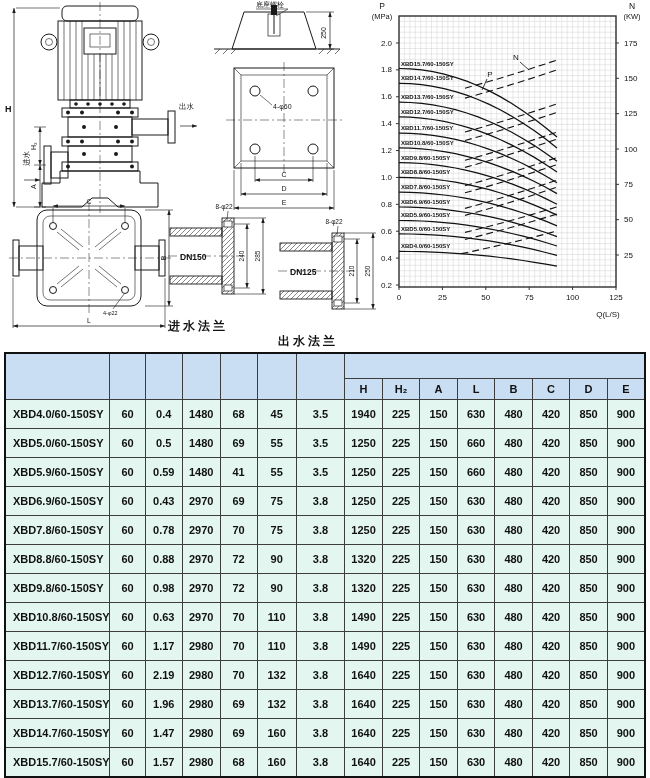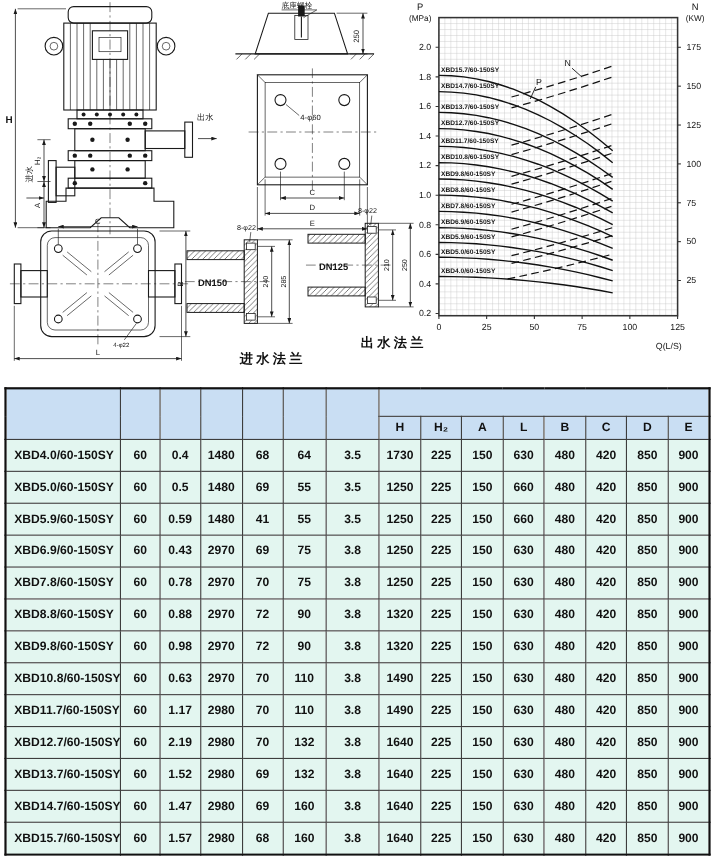--- a/index.html
+++ b/index.html
@@ -7,21 +7,21 @@
        font-family:"Liberation Sans",sans-serif;color:#111;}
   .drawings{position:relative;width:650px;height:348px;background:#fff;}
   .panel{position:absolute;}
   svg{display:block;}
   svg text{font-family:"Liberation Sans",sans-serif;fill:#141414;}
   .out{stroke:#1a1a1a;stroke-width:1;fill:none;}
   .thin{stroke:#1a1a1a;stroke-width:.6;fill:none;}
   .dim{stroke:#1a1a1a;stroke-width:.7;fill:none;}
   .cl{stroke:#1a1a1a;stroke-width:.5;stroke-dasharray:9 3 2 3;fill:none;}
   .dk{fill:#1a1a1a;stroke:none;}
-  .flange-caption{text-align:right;font-size:12px;font-weight:bold;letter-spacing:3px;margin-top:3px;}
+  .flange-caption{text-align:left;font-size:12px;font-weight:bold;letter-spacing:3px;margin-top:3px;}
   
   .spec-table{width:642px;margin:4px 0 0 4px;border-collapse:collapse;table-layout:fixed;
               border:2px solid var(--table-border-strong,#111);}
   .spec-table th,.spec-table td{border:1px solid var(--table-border,#3d3d3d);text-align:center;
               font-size:11px;font-weight:bold;color:#111;padding:0;overflow:hidden;white-space:nowrap;}
   .spec-table thead th{background:var(--table-header-bg,#c9def3);}
   .spec-table thead tr.top th{height:24px;}
   .spec-table thead tr.sub th{height:20px;}
   .spec-table tbody td{background:var(--table-body-bg,#e3f6f0);height:28px;}
   .spec-table td.model-cell{text-align:left;padding-left:7px;}
@@ -214,21 +214,21 @@
       <line class="dim" x1="79" y1="22" x2="79" y2="86" marker-start="url(#ms)" marker-end="url(#me)"></line>
       <text x="76" y="54" font-size="6.5" transform="rotate(-90 76 54)" text-anchor="middle">240</text>
       <line class="thin" x1="66" y1="16" x2="98" y2="16"></line>
       <line class="thin" x1="66" y1="92" x2="98" y2="92"></line>
       <line class="dim" x1="95" y1="16" x2="95" y2="92" marker-start="url(#ms)" marker-end="url(#me)"></line>
       <text x="92" y="54" font-size="6.5" transform="rotate(-90 92 54)" text-anchor="middle">285</text>
     </svg>
     <div class="flange-caption">进水法兰</div>
   </div>
 
-  <div class="panel" style="left:278px;top:187px;width:110px;">
+  <div class="panel" style="left:278px;top:217px;width:110px;">
     <svg width="110" height="113" viewBox="0 0 110 113">
       <line class="cl" x1="0" y1="54" x2="80" y2="54"></line>
       <rect x="2" y="26" width="52" height="8" fill="url(#hatch)" stroke="#1a1a1a" stroke-width="0.9"></rect>
       <rect x="2" y="74" width="52" height="8" fill="url(#hatch)" stroke="#1a1a1a" stroke-width="0.9"></rect>
       <rect x="54" y="16" width="12" height="76" fill="url(#hatch)" stroke="#1a1a1a" stroke-width="0.9"></rect>
       <rect x="56" y="19" width="8" height="6" fill="#fff" stroke="#1a1a1a" stroke-width="0.7"></rect>
       <rect x="56" y="83" width="8" height="6" fill="#fff" stroke="#1a1a1a" stroke-width="0.7"></rect>
       <line class="thin" x1="60" y1="9" x2="59" y2="18"></line>
       <text x="56" y="7" font-size="6.5" text-anchor="middle">8-φ22</text>
       <text x="12" y="58" font-size="8.5" font-weight="bold">DN125</text>
@@ -480,23 +480,23 @@
         <th>E</th>
       </tr>
   </thead>
   <tbody id="table-body">
       <tr>
         <td class="model-cell">XBD4.0/60-150SY</td>
         <td>60</td>
         <td>0.4</td>
         <td>1480</td>
         <td>68</td>
-        <td>64</td>
+        <td>45</td>
         <td>3.5</td>
-        <td>1730</td>
+        <td>1940</td>
         <td>225</td>
         <td>150</td>
         <td>630</td>
         <td>480</td>
         <td>420</td>
         <td>850</td>
         <td>900</td>
       </tr>
       <tr>
         <td class="model-cell">XBD5.0/60-150SY</td>
@@ -647,21 +647,21 @@
         <td>150</td>
         <td>630</td>
         <td>480</td>
         <td>420</td>
         <td>850</td>
         <td>900</td>
       </tr>
       <tr>
         <td class="model-cell">XBD13.7/60-150SY</td>
         <td>60</td>
-        <td>1.52</td>
+        <td>1.96</td>
         <td>2980</td>
         <td>69</td>
         <td>132</td>
         <td>3.8</td>
         <td>1640</td>
         <td>225</td>
         <td>150</td>
         <td>630</td>
         <td>480</td>
         <td>420</td>

